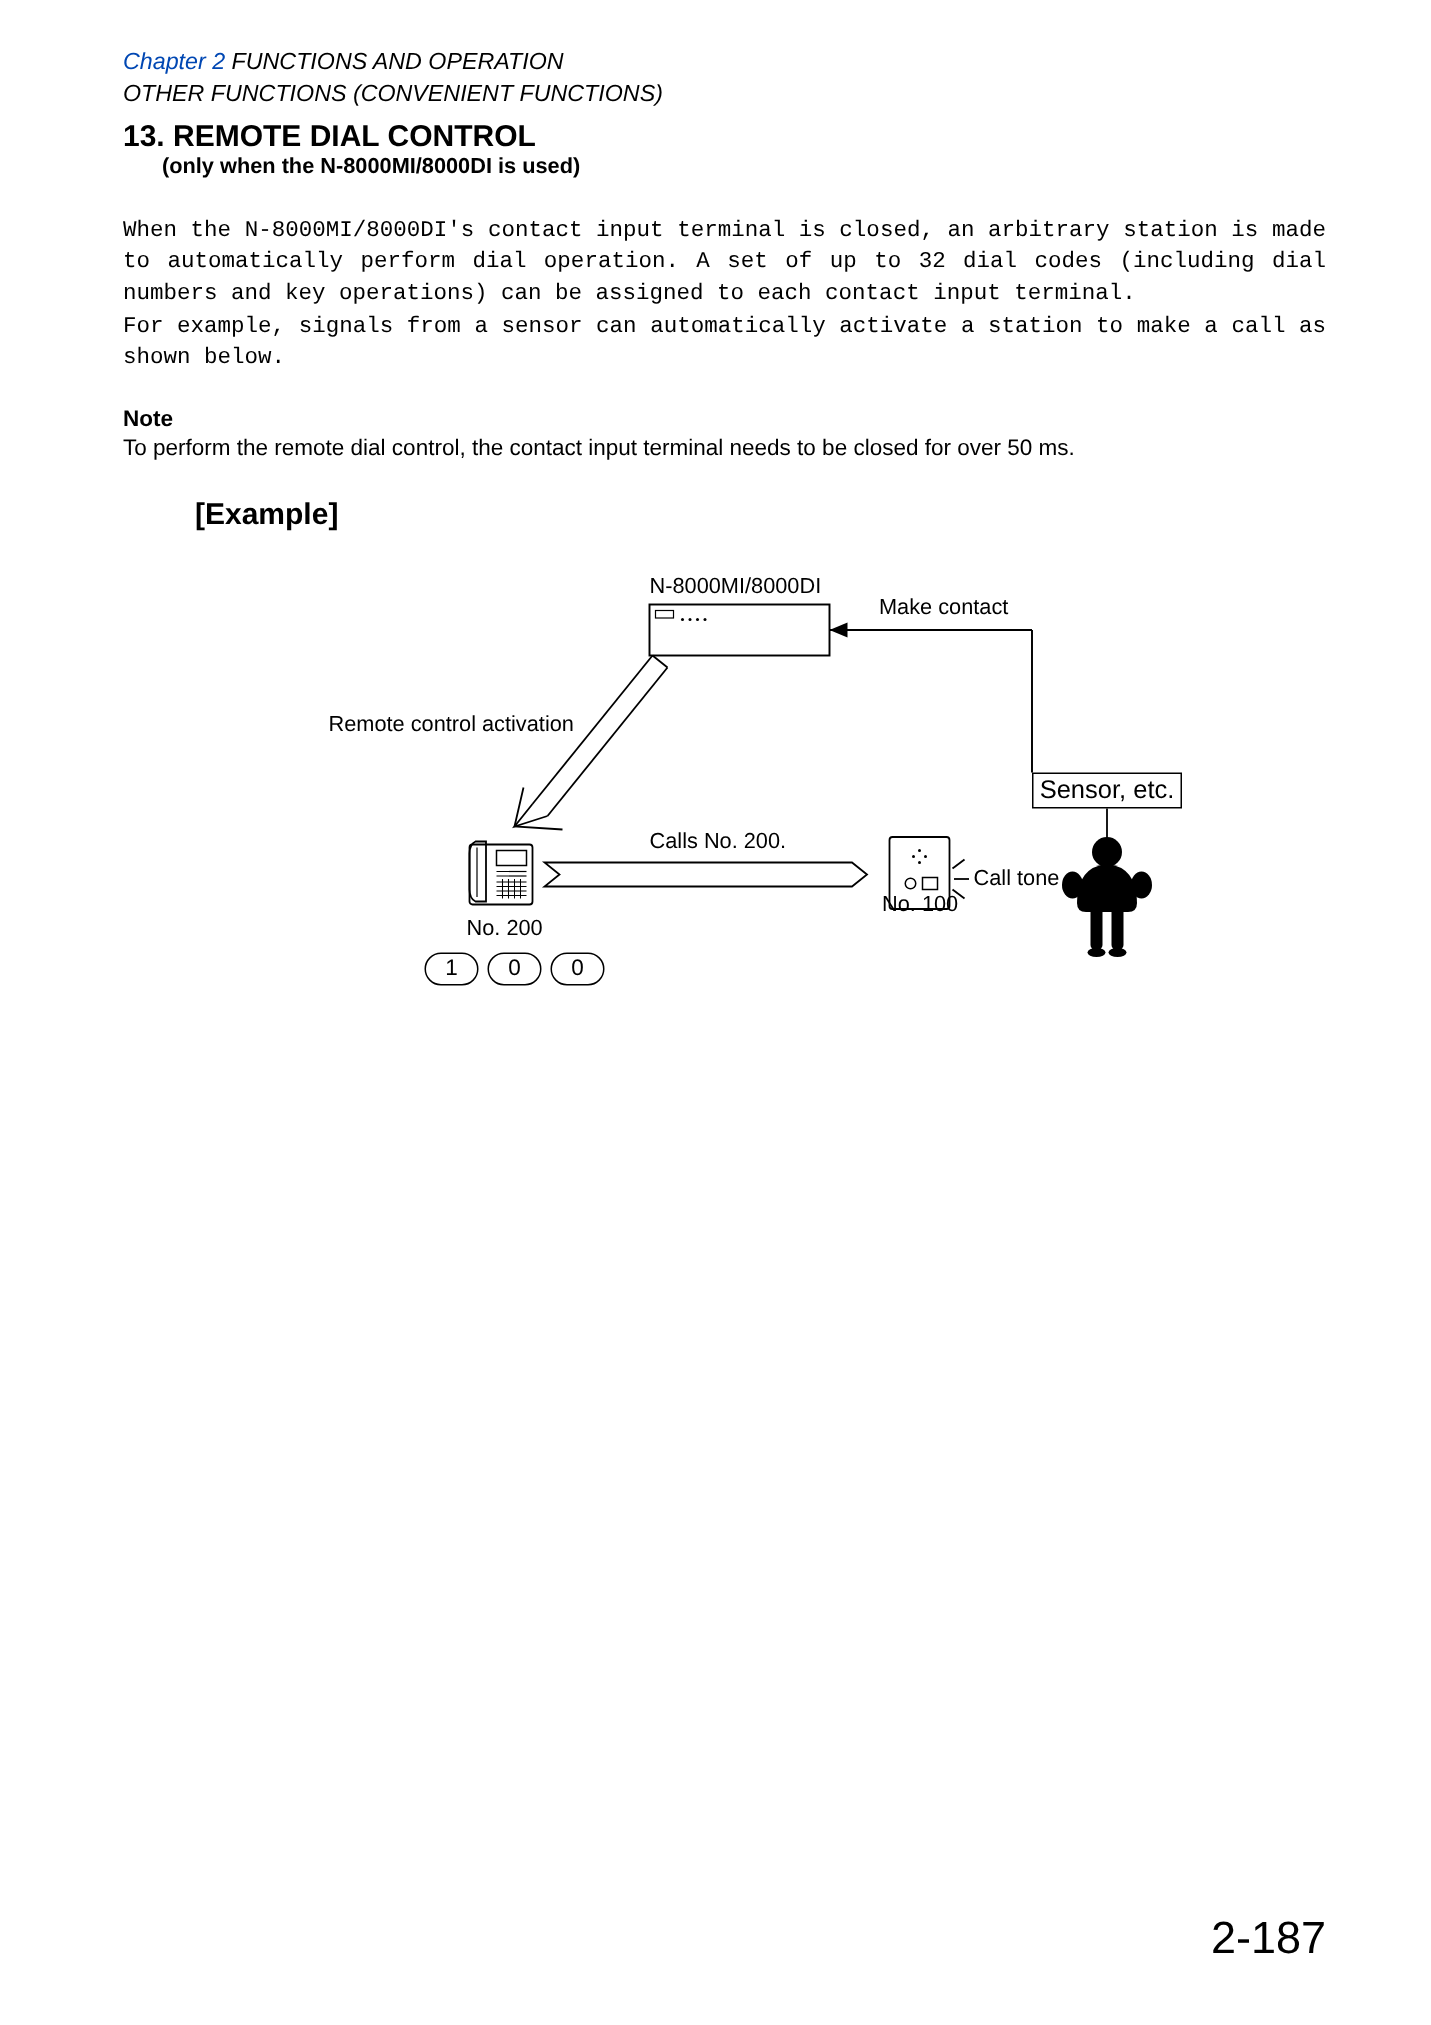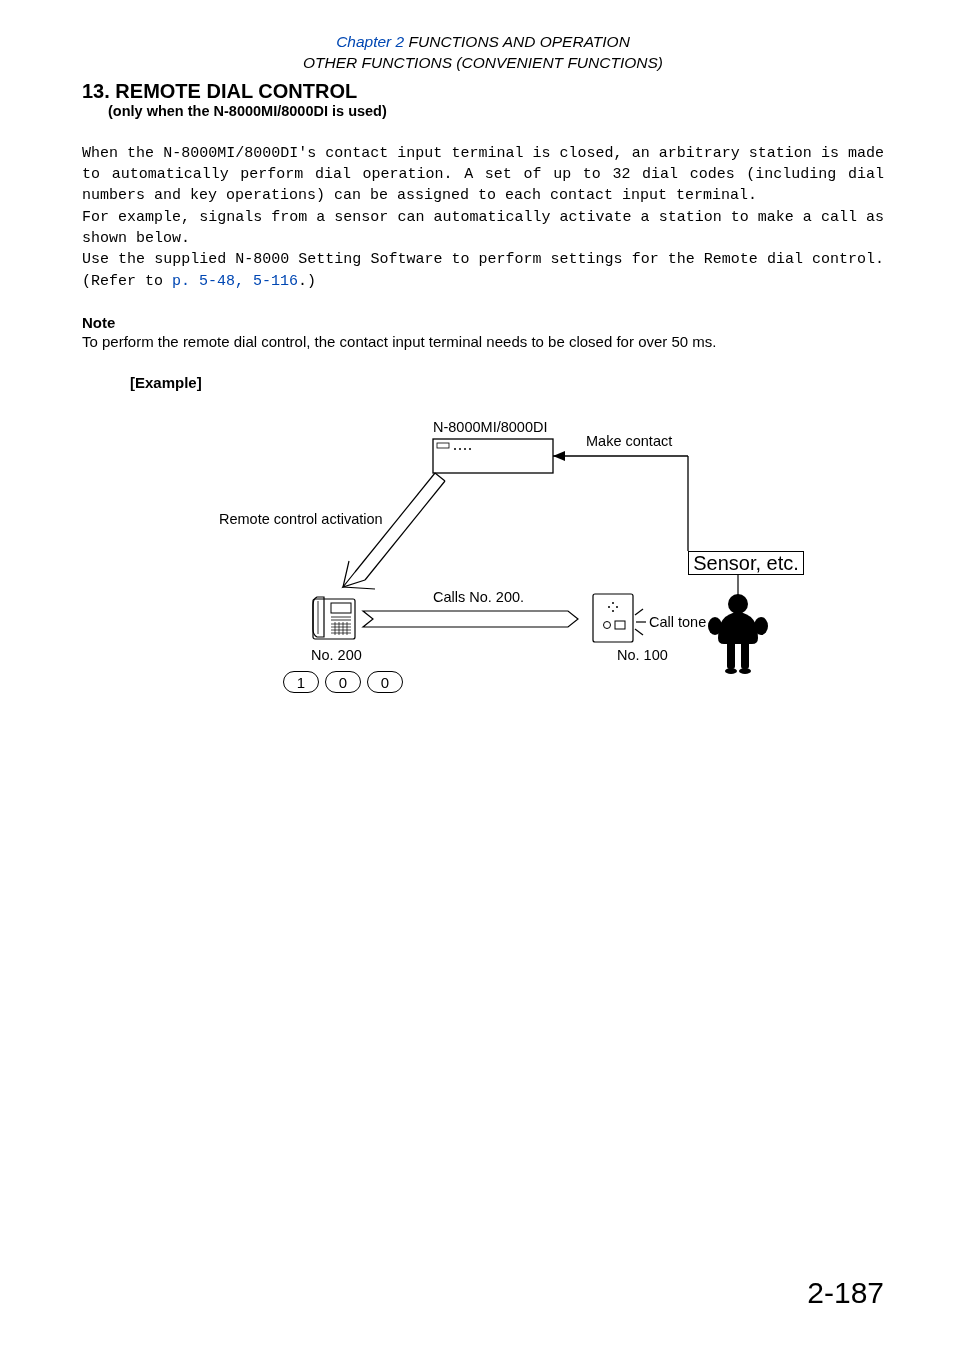--- a/index.html
+++ b/index.html
@@ -1,31 +1,31 @@
 <!DOCTYPE html>
 <html><head>
 <meta charset="utf-8">
 <style>
   * { box-sizing: border-box; margin: 0; padding: 0; }
   html, body { width: 954px; height: 1350px; background: #fff; font-family: Arial, Helvetica, sans-serif; color: #000; }
   .page { position: relative; width: 954px; height: 1350px; padding: 32px 70px 40px 82px; }
-  .header { text-align: center; font-style: italic; font-size: 15.5px; line-height: 1.35; margin-bottom: 6px; color: #000; }
+  .header { text-align: left; font-style: italic; font-size: 15.5px; line-height: 1.35; margin-bottom: 6px; color: #000; }
   .header .chap { color: #0047b3; font-style: italic; font-weight: normal; }
   .title { font-weight: bold; font-size: 20px; margin-top: 4px; margin-bottom: 0; }
   .subtitle { font-weight: bold; font-size: 14.5px; margin-left: 26px; margin-bottom: 24px; }
   .body { font-size: 15px; line-height: 1.42; text-align: justify; font-family: Liberation Mono, monospace; }
   .body p { margin-bottom: 0; }
   .link { color: #0047b3; }
   .note-h { font-weight: bold; font-size: 15px; margin-top: 22px; }
   .note-p { font-size: 15px; line-height: 1.42; }
-  .ex-h { font-weight: bold; font-size: 15px; margin-top: 22px; padding-left: 48px; }
+  .ex-h { font-weight: bold; font-size: 20px; margin-top: 22px; padding-left: 48px; }
   .ex-p { font-size: 15px; margin-top: 10px; line-height: 1.42; text-align: justify; }
   .diagram-wrap { position: relative; width: 600px; height: 320px; margin: 28px auto 0 auto; }
   .dlabel { position: absolute; font-size: 14.5px; line-height: 1.2; white-space: nowrap; }
-  .sensor-box { position: absolute; border: 1px solid #000; width: 116px; height: 24px; display:flex; align-items:center; justify-content:center; font-size:20px; }
+  .sensor-box { position: absolute; border: 1px solid #000; width: 100px; height: 24px; display:flex; align-items:center; justify-content:center; font-size:17px; }
   .dial { position: absolute; display:flex; gap:6px; }
   .dial span { display:inline-flex; align-items:center; justify-content:center; width:36px; height:22px; border:1.4px solid #000; border-radius: 11px / 11px; font-size:15px; }
   .pagenum { position: absolute; right: 70px; bottom: 40px; font-size: 30px; font-family: Arial, Helvetica, sans-serif; margin-left: 32px; }
   svg { position:absolute; left:0; top:0; }
 </style>
 </head>
 <body>
 
 <div class="page">
 
@@ -35,23 +35,20 @@
     </div>
     <div>OTHER FUNCTIONS (CONVENIENT FUNCTIONS)</div>
   </div>
 
   <div class="title">13. REMOTE DIAL CONTROL</div>
   <div class="subtitle">(only when the N-8000MI/8000DI is used)</div>
 
   <div class="body">
     <p>When the N-8000MI/8000DI's contact input terminal is closed, an arbitrary station is made to automatically perform dial operation. A set of up to 32 dial codes (including dial numbers and key operations) can be assigned to each contact input terminal.</p>
     <p>For example, signals from a sensor can automatically activate a station to make a call as shown below.</p>
-    <p>
-      <span>Use the supplied N-8000 Setting Software to perform settings for the Remote dial control. (Refer to </span><span class="link">p. 5-48</span><span class="link">, </span><span class="link">5-116</span><span>.)</span>
-    </p>
   </div>
 
   <div class="note-h">Note</div>
   <div class="note-p">To perform the remote dial control, the contact input terminal needs to be closed for over 50 ms.</div>
 
   <div class="ex-h">[Example]</div>
 
   <div class="diagram-wrap">
     <svg width="600" height="320" viewBox="0 0 600 320">
 
@@ -133,21 +130,21 @@
       </g>
     </svg>
 
     <div class="dlabel" style="left:250px; top:0px;">N-8000MI/8000DI</div>
     <div class="dlabel" style="left:403px; top:14px;">Make contact</div>
     <div class="dlabel" style="left:36px; top:92px;">Remote control activation</div>
     <div class="dlabel" style="left:250px; top:170px;">Calls No. 200.</div>
     <div class="dlabel" style="left:466px; top:195px;">Call tone</div>
     <div class="sensor-box" style="left:505px; top:132px;">Sensor, etc.</div>
     <div class="dlabel" style="left:128px; top:228px;">No. 200</div>
-    <div class="dlabel" style="left:405px; top:228px;margin-left:29px;">No. 100</div>
+    <div class="dlabel" style="left:405px; top:212px;">No. 100</div>
 
     <div class="dial" style="left:100px; top:252px;">
       <span>1</span>
       <span>0</span>
       <span>0</span>
     </div>
   </div>
 
   <div class="pagenum">2-187</div>
 </div>

